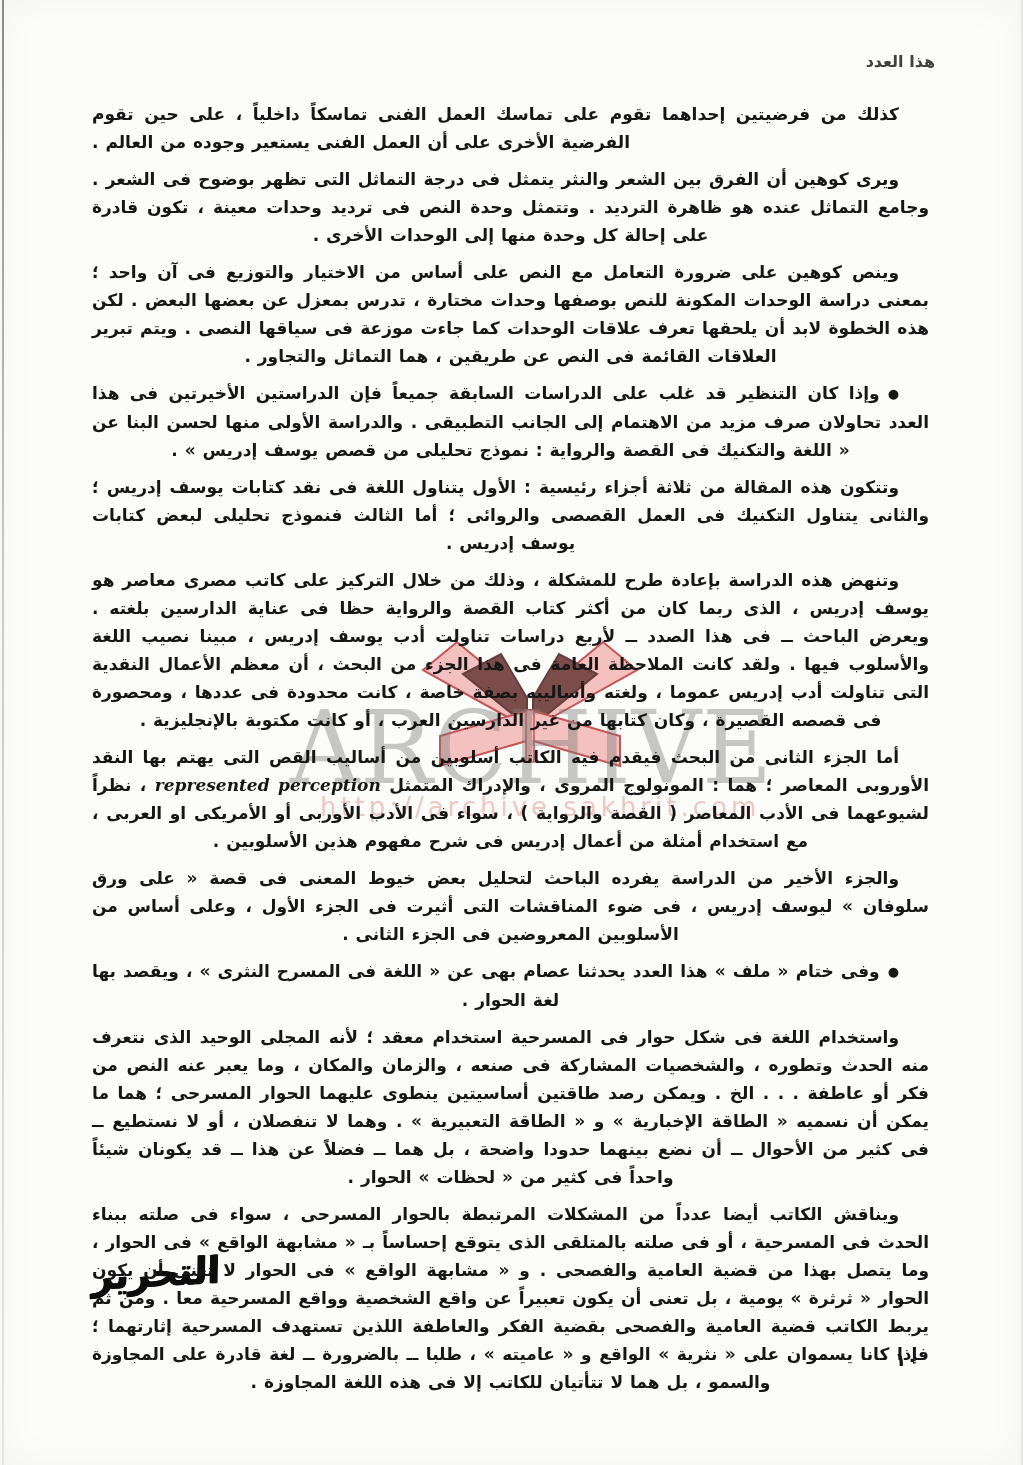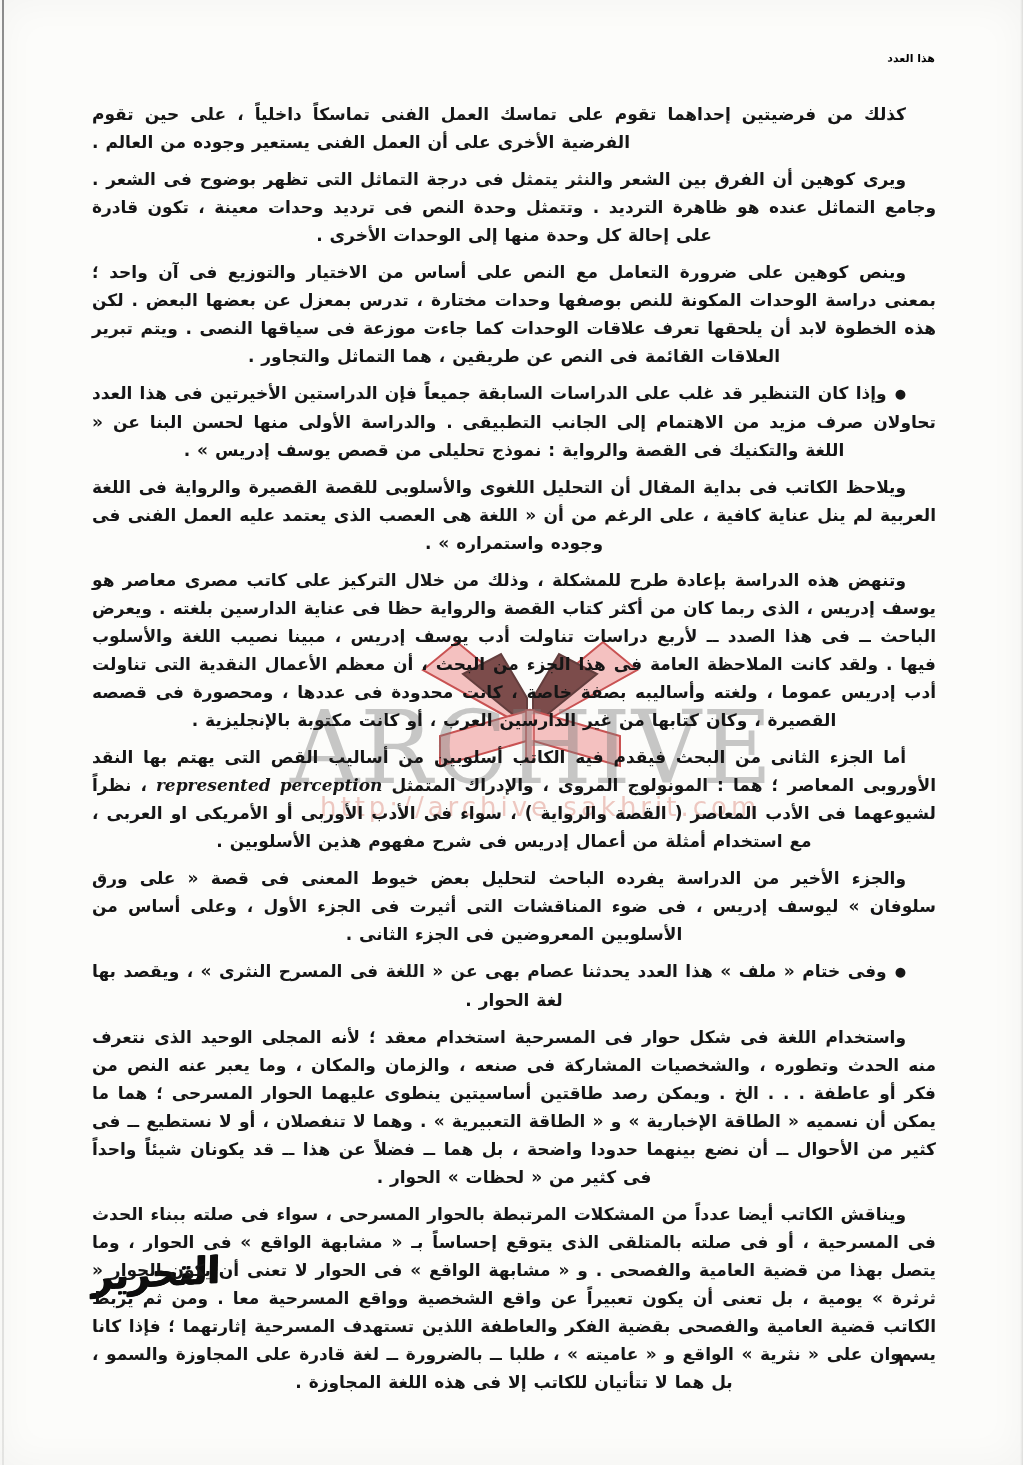--- a/index.html
+++ b/index.html
@@ -17,30 +17,30 @@
   .page::before{
     content:"";position:absolute;left:2px;top:0;bottom:0;width:2px;
     background:linear-gradient(#8a8a8a,#c9c9c9 40%,#e4e4e2);
   }
   .page::after{
     content:"";position:absolute;right:0;top:0;bottom:0;width:3px;
     background:linear-gradient(to left, rgba(0,0,0,0.10), rgba(0,0,0,0));
   }
   .header{
     position:absolute;top:52px;right:88px;
-    font-size:11px;font-weight:700;direction:rtl;
-    color:#000000;
+    font-size:16px;font-weight:700;direction:rtl;
+    color:#404040;
   }
   .body{
     position:absolute;top:100px;right:86px;left:92px;
     direction:rtl;
     z-index:2;
   }
   .para{
-    margin:0 1px 9px 0;
+    margin:0 8px 9px 0;
     font-size:17px;font-weight:700;
     line-height:28px;
     text-align:justify;
     text-align-last:center;
     text-indent:30px;
     word-spacing:1px;
   }
   .para.last-left{text-align-last:left;}
   .bullet{
     display:inline-block;
@@ -108,21 +108,21 @@
     </svg>
     <div class="wm-text">ARCHIVE</div>
     <div class="wm-url">http://archive.sakhrit.com</div>
   </div>
 
   <div class="body">
     <p class="para last-left"><span>كذلك من فرضيتين إحداهما تقوم على تماسك العمل الفنى تماسكاً داخلياً ، على حين تقوم الفرضية الأخرى على أن العمل الفنى يستعير وجوده من العالم .</span></p>
     <p class="para"><span>ويرى كوهين أن الفرق بين الشعر والنثر يتمثل فى درجة التماثل التى تظهر بوضوح فى الشعر . وجامع التماثل عنده هو ظاهرة الترديد . وتتمثل وحدة النص فى ترديد وحدات معينة ، تكون قادرة على إحالة كل وحدة منها إلى الوحدات الأخرى .</span></p>
     <p class="para"><span>وينص كوهين على ضرورة التعامل مع النص على أساس من الاختيار والتوزيع فى آن واحد ؛ بمعنى دراسة الوحدات المكونة للنص بوصفها وحدات مختارة ، تدرس بمعزل عن بعضها البعض . لكن هذه الخطوة لابد أن يلحقها تعرف علاقات الوحدات كما جاءت موزعة فى سياقها النصى . ويتم تبرير العلاقات القائمة فى النص عن طريقين ، هما التماثل والتجاور .</span></p>
     <p class="para"><span class="bullet">●</span><span>وإذا كان التنظير قد غلب على الدراسات السابقة جميعاً فإن الدراستين الأخيرتين فى هذا العدد تحاولان صرف مزيد من الاهتمام إلى الجانب التطبيقى . والدراسة الأولى منها لحسن البنا عن « اللغة والتكنيك فى القصة والرواية : نموذج تحليلى من قصص يوسف إدريس » .</span></p>
-    <p class="para"><span>ويلاحظ الكاتب فى بداية المقال أن التحليل اللغوى والأسلوبى للقصة القصيرة والرواية فى اللغة العربية لم ينل عناية كافية ، على الرغم من أن « اللغة هى العصب الذى يعتمد عليه العمل الفنى فى وجوده واستمراره » .</span></p>
+    <p class="para"><span>وتتكون هذه المقالة من ثلاثة أجزاء رئيسية : الأول يتناول اللغة فى نقد كتابات يوسف إدريس ؛ والثانى يتناول التكنيك فى العمل القصصى والروائى ؛ أما الثالث فنموذج تحليلى لبعض كتابات يوسف إدريس .</span></p>
     <p class="para"><span>وتنهض هذه الدراسة بإعادة طرح للمشكلة ، وذلك من خلال التركيز على كاتب مصرى معاصر هو يوسف إدريس ، الذى ربما كان من أكثر كتاب القصة والرواية حظا فى عناية الدارسين بلغته . ويعرض الباحث ــ فى هذا الصدد ــ لأربع دراسات تناولت أدب يوسف إدريس ، مبينا نصيب اللغة والأسلوب فيها . ولقد كانت الملاحظة العامة فى هذا الجزء من البحث ، أن معظم الأعمال النقدية التى تناولت أدب إدريس عموما ، ولغته وأساليبه بصفة خاصة ، كانت محدودة فى عددها ، ومحصورة فى قصصه القصيرة ، وكان كتابها من غير الدارسين العرب ، أو كانت مكتوبة بالإنجليزية .</span></p>
     <p class="para"><span>أما الجزء الثانى من البحث فيقدم فيه الكاتب أسلوبين من أساليب القص التى يهتم بها النقد الأوروبى المعاصر ؛ هما : المونولوج المروى ، والإدراك المتمثل </span><span class="latin">represented perception</span><span> ، نظراً لشيوعهما فى الأدب المعاصر ( القصة والرواية ) ، سواء فى الأدب الأوربى أو الأمريكى او العربى ، مع استخدام أمثلة من أعمال إدريس فى شرح مفهوم هذين الأسلوبين .</span></p>
     <p class="para"><span>والجزء الأخير من الدراسة يفرده الباحث لتحليل بعض خيوط المعنى فى قصة « على ورق سلوفان » ليوسف إدريس ، فى ضوء المناقشات التى أثيرت فى الجزء الأول ، وعلى أساس من الأسلوبين المعروضين فى الجزء الثانى .</span></p>
     <p class="para"><span class="bullet">●</span><span>وفى ختام « ملف » هذا العدد يحدثنا عصام بهى عن « اللغة فى المسرح النثرى » ، ويقصد بها لغة الحوار .</span></p>
     <p class="para"><span>واستخدام اللغة فى شكل حوار فى المسرحية استخدام معقد ؛ لأنه المجلى الوحيد الذى نتعرف منه الحدث وتطوره ، والشخصيات المشاركة فى صنعه ، والزمان والمكان ، وما يعبر عنه النص من فكر أو عاطفة . . . الخ . ويمكن رصد طاقتين أساسيتين ينطوى عليهما الحوار المسرحى ؛ هما ما يمكن أن نسميه « الطاقة الإخبارية » و « الطاقة التعبيرية » . وهما لا تنفصلان ، أو لا نستطيع ــ فى كثير من الأحوال ــ أن نضع بينهما حدودا واضحة ، بل هما ــ فضلاً عن هذا ــ قد يكونان شيئاً واحداً فى كثير من « لحظات » الحوار .</span></p>
     <p class="para"><span>ويناقش الكاتب أيضا عدداً من المشكلات المرتبطة بالحوار المسرحى ، سواء فى صلته ببناء الحدث فى المسرحية ، أو فى صلته بالمتلقى الذى يتوقع إحساساً بـ « مشابهة الواقع » فى الحوار ، وما يتصل بهذا من قضية العامية والفصحى . و « مشابهة الواقع » فى الحوار لا تعنى أن يكون الحوار « ثرثرة » يومية ، بل تعنى أن يكون تعبيراً عن واقع الشخصية وواقع المسرحية معا . ومن ثم يربط الكاتب قضية العامية والفصحى بقضية الفكر والعاطفة اللذين تستهدف المسرحية إثارتهما ؛ فإذا كانا يسموان على « نثرية » الواقع و « عاميته » ، طلبا ــ بالضرورة ــ لغة قادرة على المجاوزة والسمو ، بل هما لا تتأتيان للكاتب إلا فى هذه اللغة المجاوزة .</span></p>
 
   </div>
 
   <div class="signature">التحرير</div>

